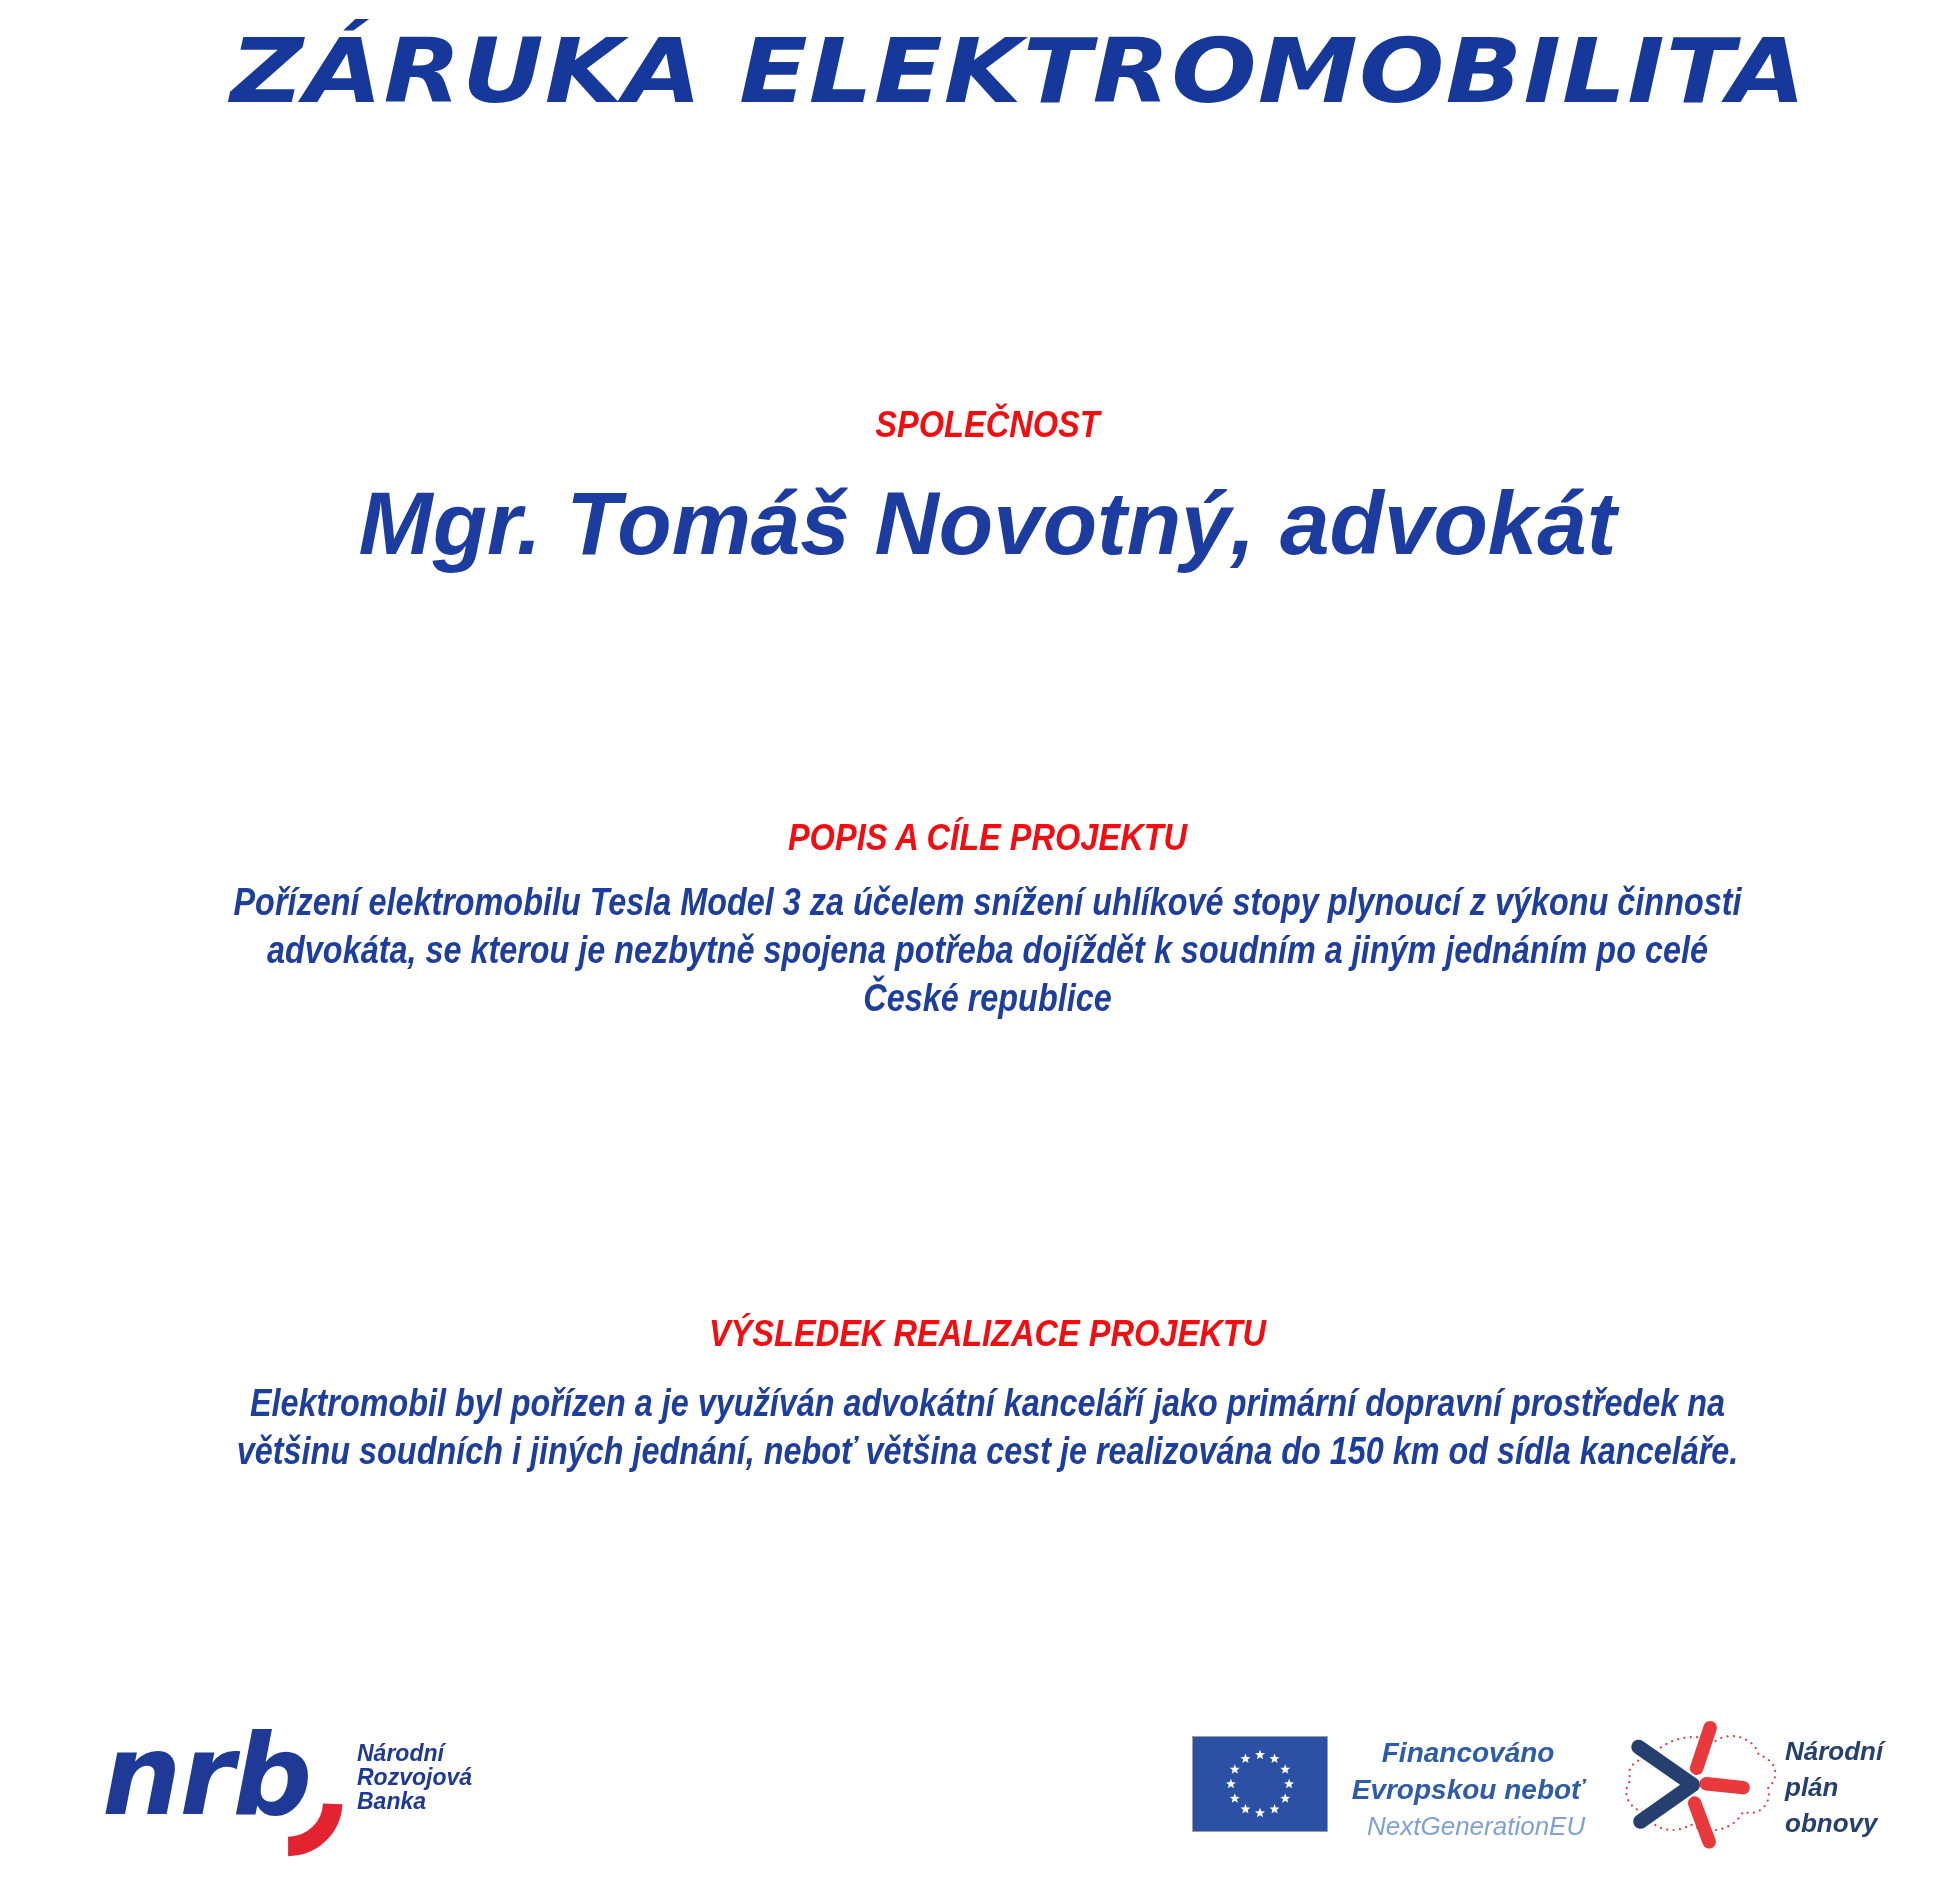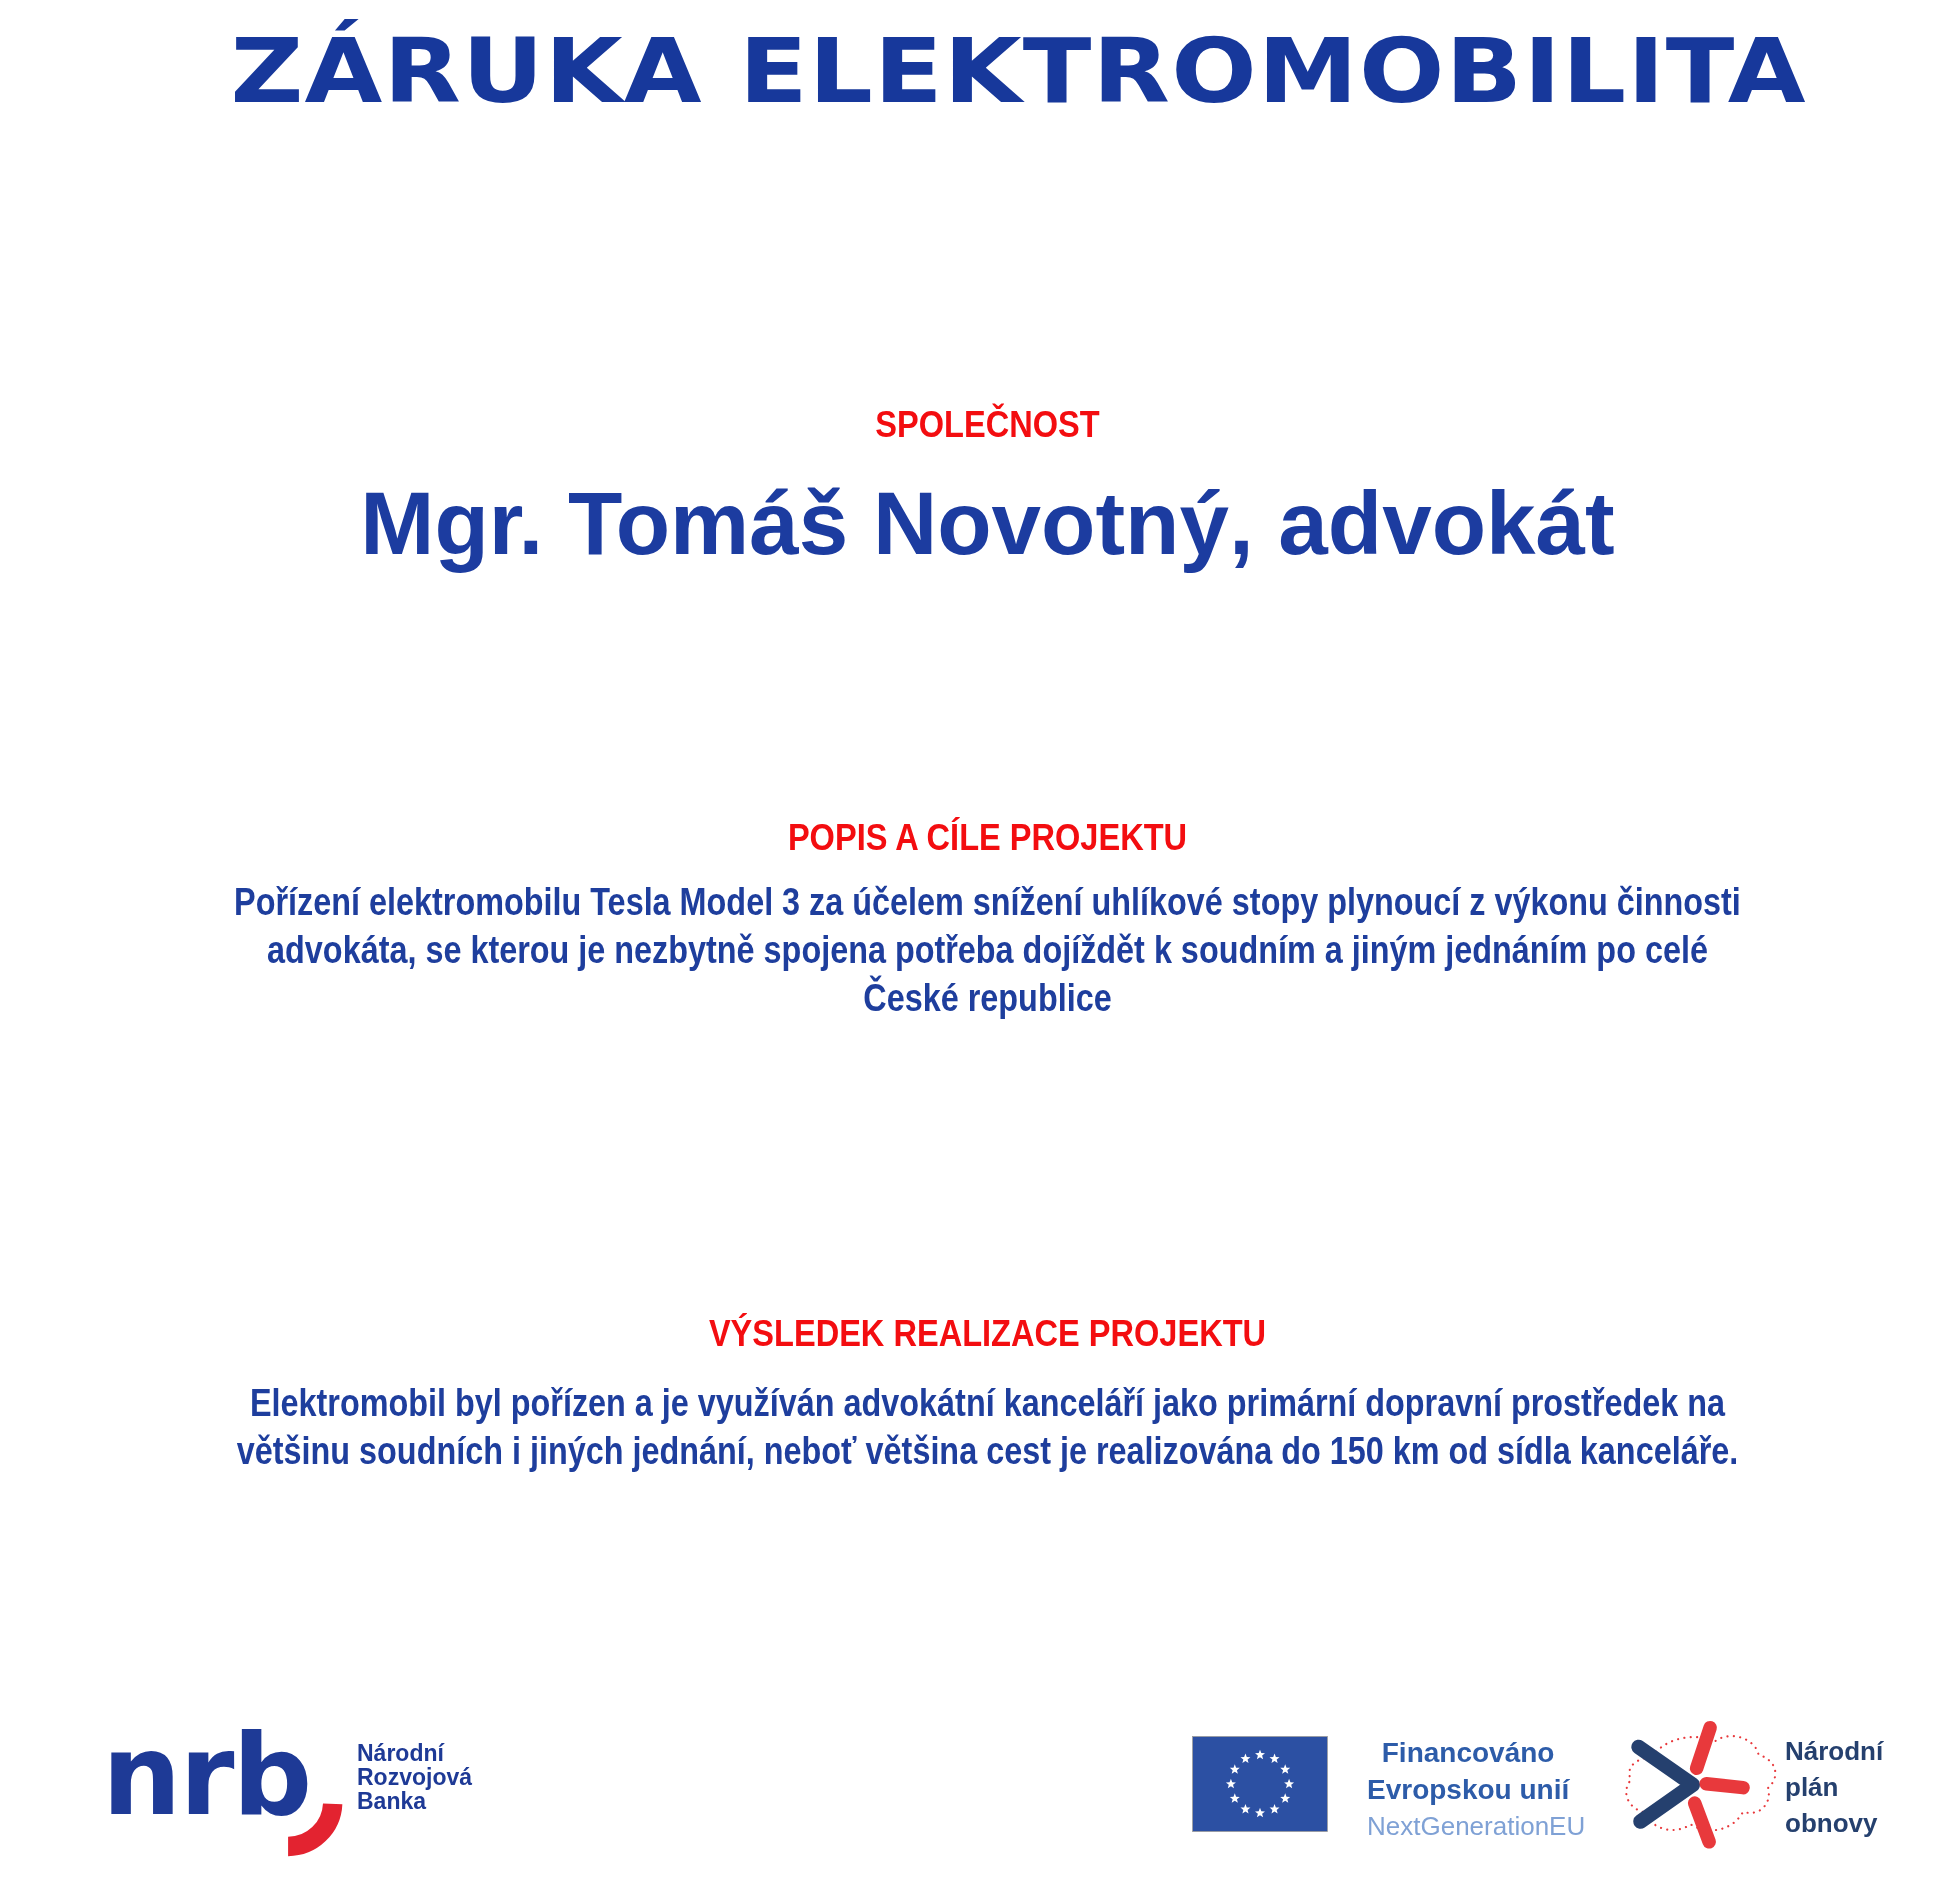--- a/index.html
+++ b/index.html
@@ -1,18 +1,18 @@
 <!DOCTYPE html>
 <html style="--title_blue: #17389b; --name_blue: #1c3ca0; --body_blue: #1e3e9d; --heading_red: #f30d10; --nrb_blue: #1e3a96; --nrb_red: #e32330; --eu_flag_blue: #2c50a3; --eu_text_blue: #2d5ca9; --eu_text_light: #7fa1d5; --npo_navy: #25406e; --npo_red: #e8393c;"><head>
 <meta charset="utf-8">
 <style>
   html,body{margin:0;padding:0;background:#ffffff;}
   .page{
     position:relative;width:1941px;height:1895px;background:#fff;
-    overflow:hidden;font-family:"Liberation Sans",sans-serif;
+    overflow:hidden;font-family:"Liberation Sans",sans-serif;font-style:italic;
   }
   
   .cline{
     position:absolute;left:-274px;width:2523px;text-align:center;
     font-weight:bold;transform-origin:50% 0;margin:0;white-space:pre-line;line-height:1;
   }
   .title{
     left:-243px;top:27px;font-size:89px;color:var(--title_blue);
     font-family:"DejaVu Sans",sans-serif;transform:scaleX(1.13);letter-spacing:1px;
   }
@@ -87,21 +87,21 @@
       <use href="#eustar" x="70" y="79.5"></use>
         <use href="#eustar" x="55" y="75.5"></use>
       <use href="#eustar" x="44" y="64.5"></use>
         <use href="#eustar" x="40" y="49.5"></use>
       <use href="#eustar" x="44" y="34.5"></use>
         <use href="#eustar" x="55" y="23.5"></use>
     </g>
   </svg>
   <div class="abs eu-text">
     <div class="l1">Financováno</div>
-    <div class="l2">Evropskou unií</div>
+    <div class="l2">Evropskou neboť</div>
     <div class="l3">NextGenerationEU</div>
   </div>
 
   <svg class="abs" style="left:1615px;top:1718px;" width="170" height="147" viewBox="0 0 175 152">
     <path d="M38,40 C50,22 80,14 103,24 C120,12 145,22 148,38 C168,44 170,62 158,72 C162,90 148,102 132,97 C122,116 96,122 78,110 C60,122 36,114 32,98 C12,94 6,76 16,64 C10,50 22,42 38,40 Z" fill="none" stroke="#e8393c" stroke-width="2.2" stroke-linecap="round" stroke-dasharray="0.1 6.5"></path>
     <path d="M24,30 L80,69 L26,107" fill="none" stroke="#25406e" stroke-width="15" stroke-linecap="round" stroke-linejoin="round"></path>
     <g stroke="#e8393c" stroke-width="14" stroke-linecap="round">
       <path d="M98,10 L84,52"></path>
       <path d="M94,68 L132,72"></path>
       <path d="M82,88 L97,128"></path>

